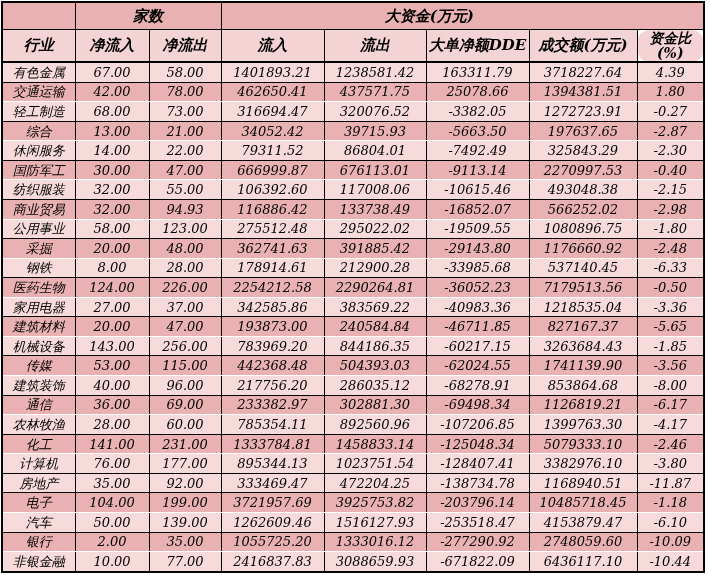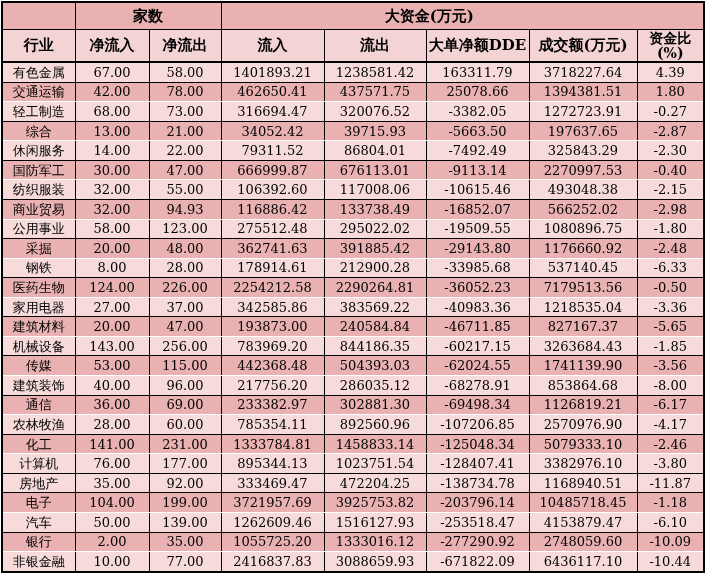--- a/index.html
+++ b/index.html
@@ -18,20 +18,21 @@
   }
   table.fundflow {
     position: absolute;
     left: 1px;
     top: 1px;
     width: 702px;
     height: 572px;
     border-collapse: collapse;
     table-layout: fixed;
     border: 2px solid var(--border, #000000);
+    font-style: italic;
   }
   th, td {
     padding: 0;
     margin: 0;
     text-align: center;
     vertical-align: middle;
     white-space: nowrap;
     overflow: hidden;
   }
   thead th {
@@ -44,21 +45,21 @@
     height: 26px;
     background: var(--row-dark, #e9b1b1);
   }
   thead tr.cols-row th {
     height: 31px;
     background: var(--header-sub, #f3d3d3);
     border-bottom: 2px solid var(--border, #000000);
   }
   th.seam-right { border-right: hidden; }
   th.seam-left  { border-left: hidden; }
-  th.ratio-head { font-size: 14px; line-height: 15px; }
+  th.ratio-head { font-size: 14px; line-height: 15px; border-radius: 13px; }
   tbody td {
     border-left: 1px solid var(--border, #000000);
     border-right: 1px solid var(--border, #000000);
     font-size: 13px;
     line-height: 17px;
   }
   tbody tr.dark td {
     background: var(--row-dark, #e9b1b1);
     border-bottom: 1px solid var(--sep-light, #ffffff);
   }
@@ -284,21 +285,21 @@
           <td>1126819.21</td>
           <td>-6.17</td>
         </tr>
         <tr class="light">
           <td>农林牧渔</td>
           <td>28.00</td>
           <td>60.00</td>
           <td>785354.11</td>
           <td>892560.96</td>
           <td>-107206.85</td>
-          <td>2570976.90</td>
+          <td>1399763.30</td>
           <td>-4.17</td>
         </tr>
         <tr class="dark">
           <td>化工</td>
           <td>141.00</td>
           <td>231.00</td>
           <td>1333784.81</td>
           <td>1458833.14</td>
           <td>-125048.34</td>
           <td>5079333.10</td>

